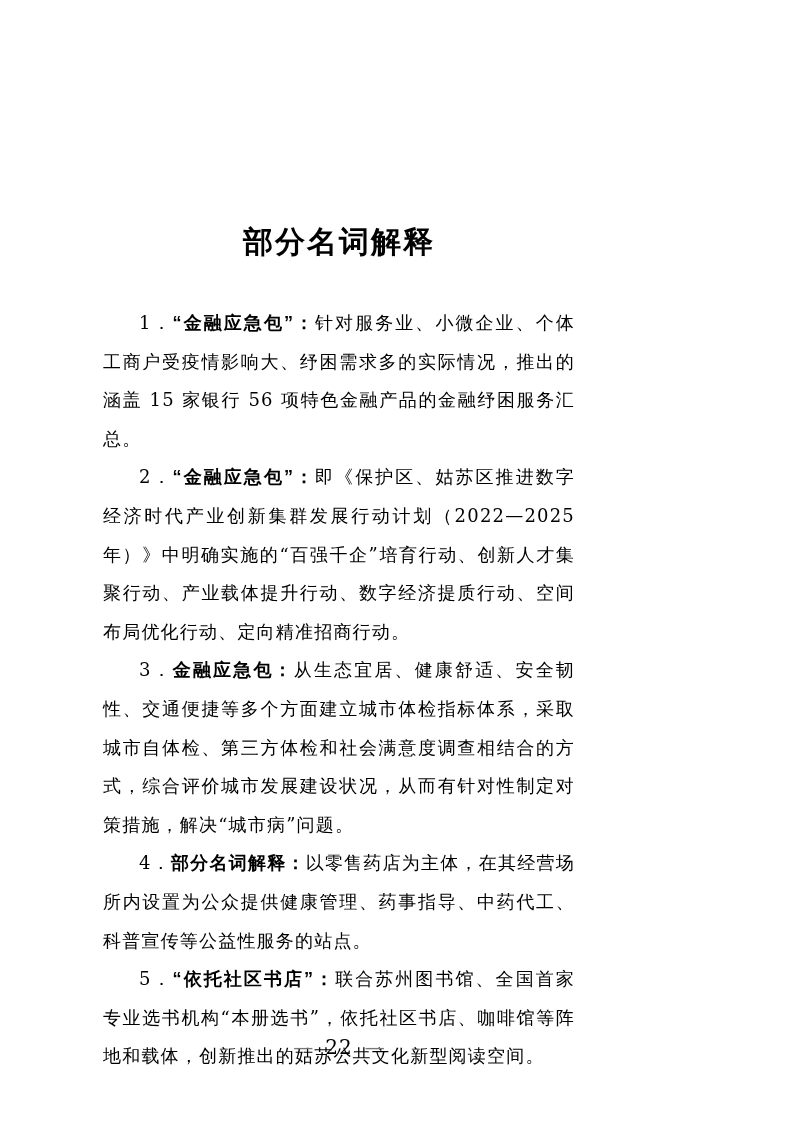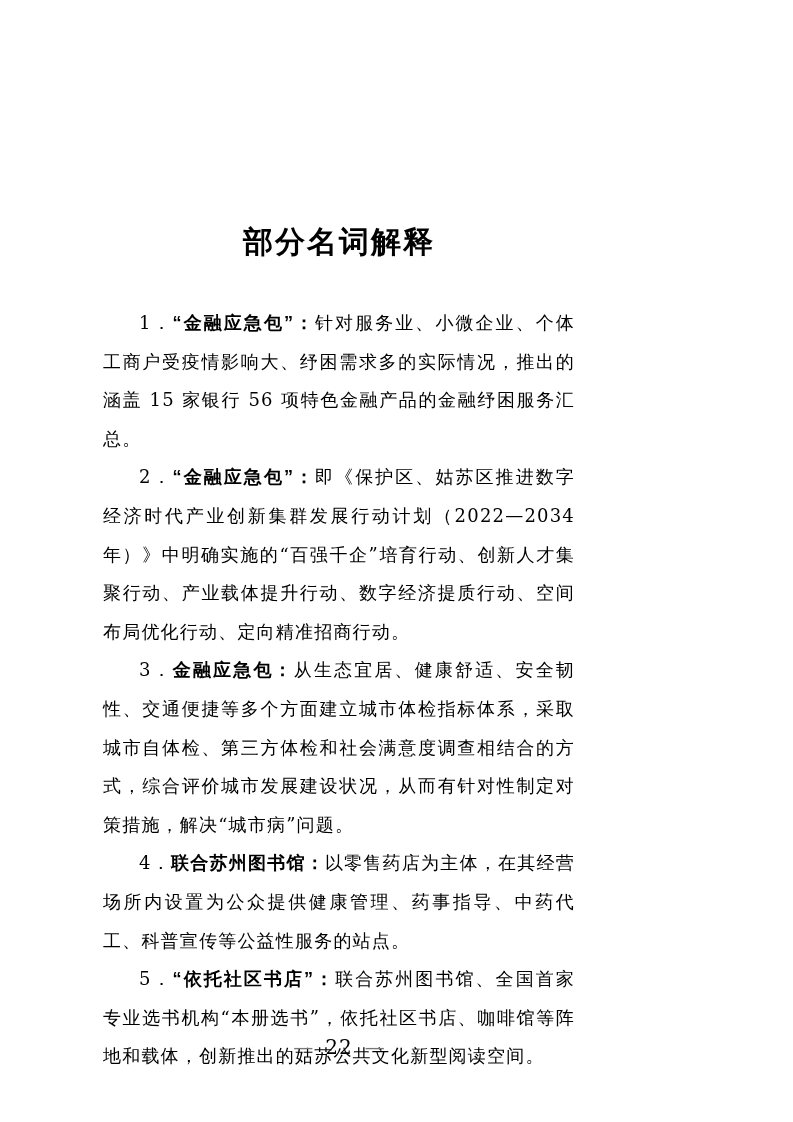--- a/index.html
+++ b/index.html
@@ -72,25 +72,25 @@
 <body>
 
 <div class="page">
 
   <h1 class="doc-title">部分名词解释</h1>
 
   <div class="doc-body">
 
     <p class="glossary-item"><span class="item-number">1．</span><span class="item-term">“金融应急包”：</span><span class="item-definition">针对服务业、小微企业、个体工商户受疫情影响大、纾困需求多的实际情况，推出的涵盖 15 家银行 56 项特色金融产品的金融纾困服务汇总。</span></p>
 
-    <p class="glossary-item"><span class="item-number">2．</span><span class="item-term">“金融应急包”：</span><span class="item-definition">即《保护区、姑苏区推进数字经济时代产业创新集群发展行动计划（2022—2034 年）》中明确实施的“百强千企”培育行动、创新人才集聚行动、产业载体提升行动、数字经济提质行动、空间布局优化行动、定向精准招商行动。</span></p>
+    <p class="glossary-item"><span class="item-number">2．</span><span class="item-term">“金融应急包”：</span><span class="item-definition">即《保护区、姑苏区推进数字经济时代产业创新集群发展行动计划（2022—2025 年）》中明确实施的“百强千企”培育行动、创新人才集聚行动、产业载体提升行动、数字经济提质行动、空间布局优化行动、定向精准招商行动。</span></p>
 
     <p class="glossary-item"><span class="item-number">3．</span><span class="item-term">金融应急包：</span><span class="item-definition">从生态宜居、健康舒适、安全韧性、交通便捷等多个方面建立城市体检指标体系，采取城市自体检、第三方体检和社会满意度调查相结合的方式，综合评价城市发展建设状况，从而有针对性制定对策措施，解决“城市病”问题。</span></p>
 
-    <p class="glossary-item"><span class="item-number">4．</span><span class="item-term">联合苏州图书馆：</span><span class="item-definition">以零售药店为主体，在其经营场所内设置为公众提供健康管理、药事指导、中药代工、科普宣传等公益性服务的站点。</span></p>
+    <p class="glossary-item"><span class="item-number">4．</span><span class="item-term">部分名词解释：</span><span class="item-definition">以零售药店为主体，在其经营场所内设置为公众提供健康管理、药事指导、中药代工、科普宣传等公益性服务的站点。</span></p>
 
     <p class="glossary-item"><span class="item-number">5．</span><span class="item-term">“依托社区书店”：</span><span class="item-definition">联合苏州图书馆、全国首家专业选书机构“本册选书”，依托社区书店、咖啡馆等阵地和载体，创新推出的姑苏公共文化新型阅读空间。</span></p>
 
 
   </div>
 
   <div class="page-footer"><span class="footer-dash">—</span><span class="page-number">22</span><span class="footer-dash">—</span></div>
 
 </div>
 

